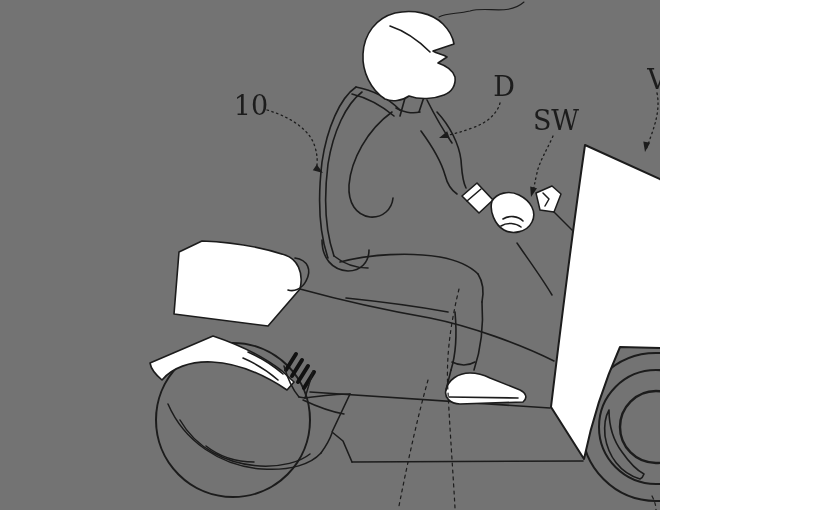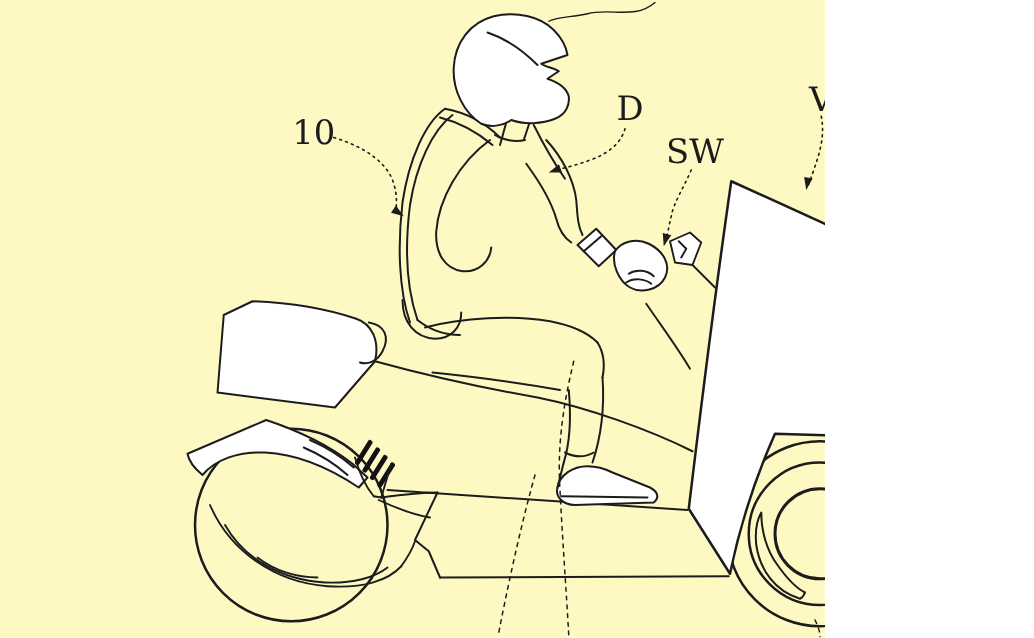--- a/index.html
+++ b/index.html
@@ -1,16 +1,16 @@
 <!DOCTYPE html>
 <html><head>
 <meta charset="utf-8">
 <style>
   html,body{margin:0;padding:0;background:#ffffff;}
-  .stage{position:relative;width:660px;height:510px;background:#fef9c3;overflow:hidden;
+  .stage{position:relative;width:660px;height:510px;background:#737373;overflow:hidden;
          font-family:"DejaVu Sans",sans-serif;}
   svg{display:block;}
   text.ref{font-family:"DejaVu Serif","Liberation Serif",serif;font-size:27px;fill:#1c1c1c;}
 </style>
 </head>
 <body>
 
 <div class="stage">
 <svg width="827" height="510" viewBox="0 0 827 510" stroke-linecap="round" stroke-linejoin="round">
 

